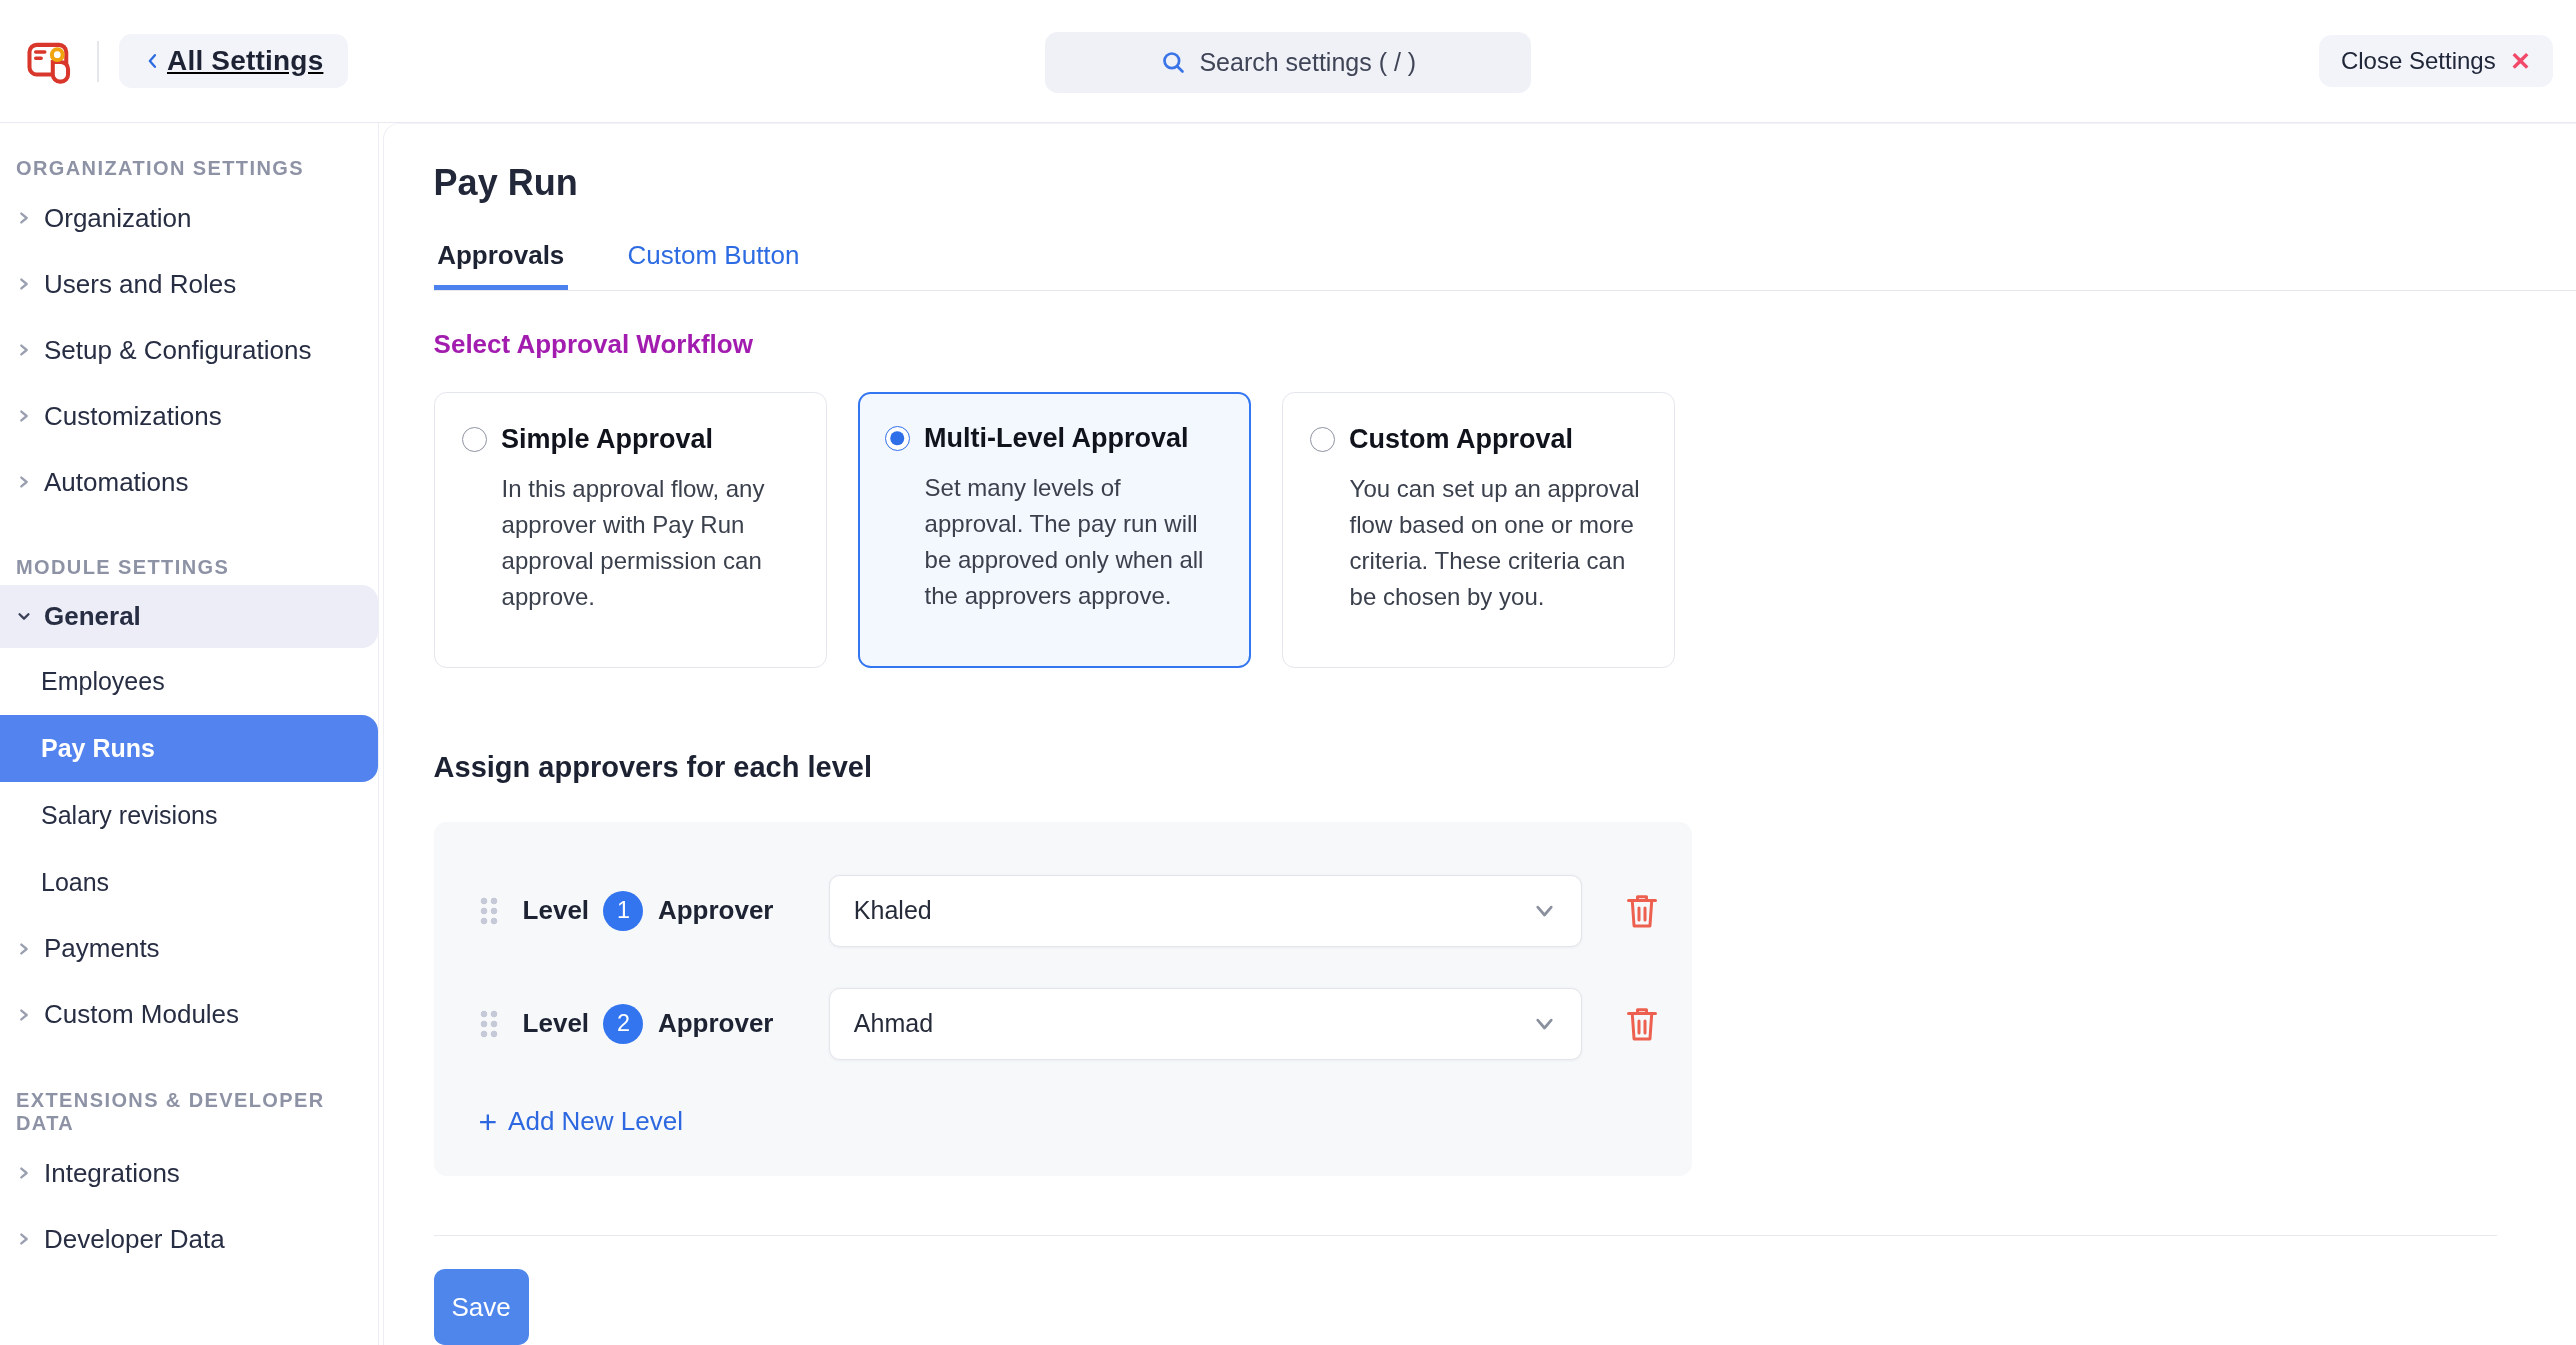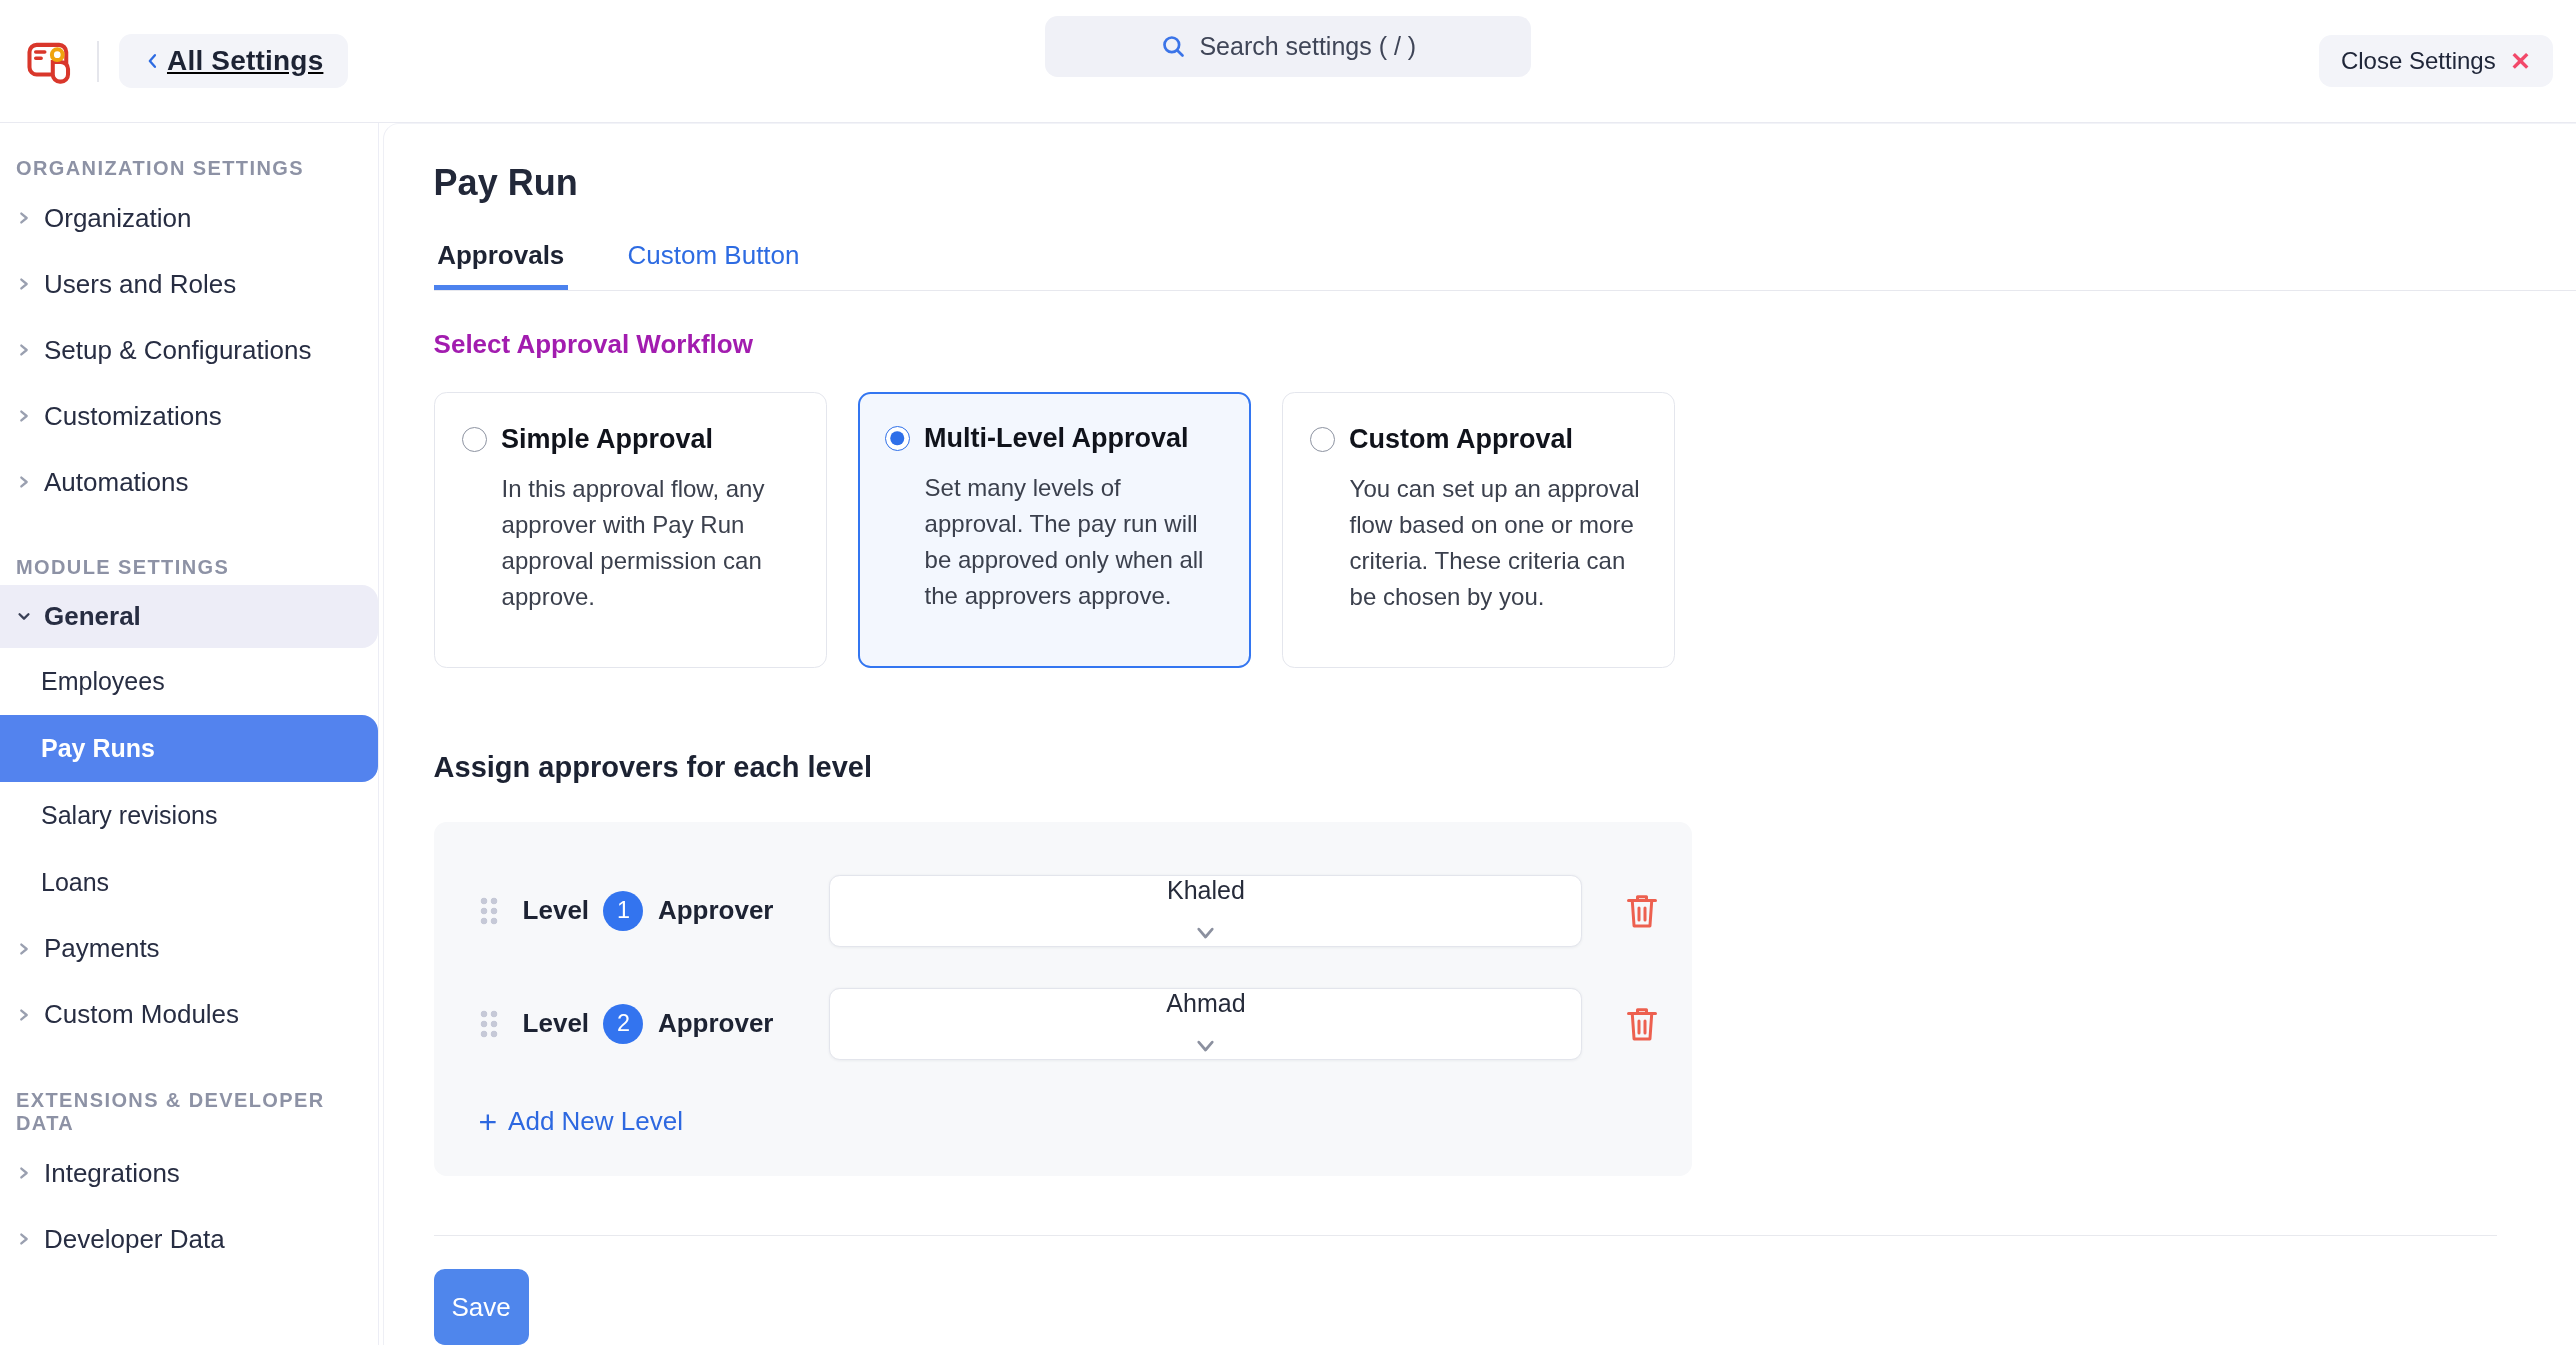--- a/index.html
+++ b/index.html
@@ -5,21 +5,21 @@
   * { box-sizing: border-box; margin: 0; padding: 0; }
   html,body { width: 2576px; height: 1346px; background:#fff; font-family:"Liberation Sans", sans-serif; }
   #app { width:2576px; height:1346px; overflow:hidden; display:flex; flex-direction:column; background:#fff; }
 
   
   .topbar { height:123px; flex:0 0 123px; display:flex; align-items:center; padding:0 23.4px; background:#fff; border-bottom:0.9px solid #e9eaf1; position:relative; }
   .logo { width:52px; height:52px; margin-left:1.8px; flex:0 0 auto; }
   .topbar-divider { width:1.8px; height:41px; background:#e5e6ec; margin:0 20px; }
   .back-pill { display:flex; align-items:center; gap:7px; background:#f3f4f9; border-radius:12.6px; padding:0 25px; height:54px; cursor:pointer;text-decoration:underline; }
   .back-pill .label { font-size:28px; font-weight:700; color:#1d2334; letter-spacing:0.2px; }
-  .search-pill { position:absolute; left:50%; top:16px; transform:translateX(-50%); width:486px; height:61px; background:#f0f1f7; border-radius:12.6px; display:flex; align-items:center; justify-content:center; gap:12.6px; cursor:text; }
+  .search-pill { position:absolute; left:50%; top:32px; transform:translateX(-50%); width:486px; height:61px; background:#f0f1f7; border-radius:12.6px; display:flex; align-items:center; justify-content:center; gap:12.6px; cursor:text; }
   .search-pill .stext { font-size:25px; color:#3f4557; }
   .close-pill { margin-left:auto; display:flex; align-items:center; gap:14.4px; background:#f3f4f9; border-radius:12.6px; padding:0 21.6px; height:52px; cursor:pointer; }
   .close-pill .label { font-size:24px; font-weight:500; color:#20273a; }
   .close-x { color:#f2486a; font-size:25px; font-weight:700; line-height:1; }
 
   
   .body-row { flex:1; display:flex; min-height:0; }
   .sidebar { width:379px; flex:0 0 379px; background:#fff; border-right:1.8px solid #ecedf5; padding-top:34px; overflow:hidden; }
   .main-card { flex:1; background:#fff; border-left:0.9px solid #eeeff5; border-top:0.9px solid #f2f3f8; border-top-left-radius:16px; margin-left:3.6px; padding:0 0 0 50px; }
 
@@ -54,21 +54,21 @@
   .card-title { font-size:27px; font-weight:600; color:#10131b; }
   .card-desc { margin:16px 0 0 40px; font-size:24px; line-height:36px; color:#3b404d; max-width:306px; }
 
   .assign-heading { margin-top:83px; font-size:29px; font-weight:700; color:#1c2232; }
   .panel { margin-top:38px; width:1258px; background:#f7f8fa; border-radius:12.6px; padding:45px 0 38px 45px; }
   .level-row { display:flex; align-items:center; height:88px; margin-bottom:25px; }
   .drag-dots { width:19px; height:29px; background-image:radial-gradient(circle, #c6c9d7 3.2px, transparent 3.6px); background-size:10px 10px; flex:0 0 19px; cursor:grab; }
   .lvl-label { margin-left:25px; font-size:26px; font-weight:600; color:#1d2333; }
   .lvl-badge { width:40px; height:40px; border-radius:50%; background:#3374ef; color:#fff; font-size:23.4px; display:flex; align-items:center; justify-content:center; margin:0 14.4px; }
   .appr-label { font-size:26px; font-weight:600; color:#1d2333; }
-  .dropdown { margin-left:56px; width:753px; height:72px; background:#fff; border:0.9px solid #e3e5ec; border-radius:10.8px; box-shadow:0 0.9px 2.7px rgba(40,48,70,.06); display:flex; align-items:center; justify-content:space-between; padding:0 23.4px; cursor:pointer;flex-direction:column; }
+  .dropdown { margin-left:56px; width:753px; height:72px; background:#fff; border:0.9px solid #e3e5ec; border-radius:10.8px; box-shadow:0 0.9px 2.7px rgba(40,48,70,.06); display:flex; align-items:center; justify-content:space-between; padding:0 23.4px; cursor:pointer; }
   .dd-value { font-size:25px; color:#262b3a; }
   .trash-btn { margin-left:40px; width:40px; height:43px; display:flex; align-items:center; justify-content:center; cursor:pointer; background:none; border:none; }
   .add-level { margin-top:38px; display:flex; align-items:center; gap:10.8px; cursor:pointer; width:max-content; }
   .add-plus { font-size:32px; font-weight:500; color:#2d68e0; line-height:1; }
   .add-label { font-size:26px; font-weight:500; color:#2d68e0; }
 
   .bottom-divider { margin-top:59px; width:2063px; height:0.9px; background:#e8e9ee; }
   .save-btn { margin-top:34px; width:95px; height:76px; background:#4f86ec; color:#fff; border:none; border-radius:10.8px; font-size:26px; font-weight:500; font-family:"Liberation Sans", sans-serif; cursor:pointer; }
 </style>
 </head>

